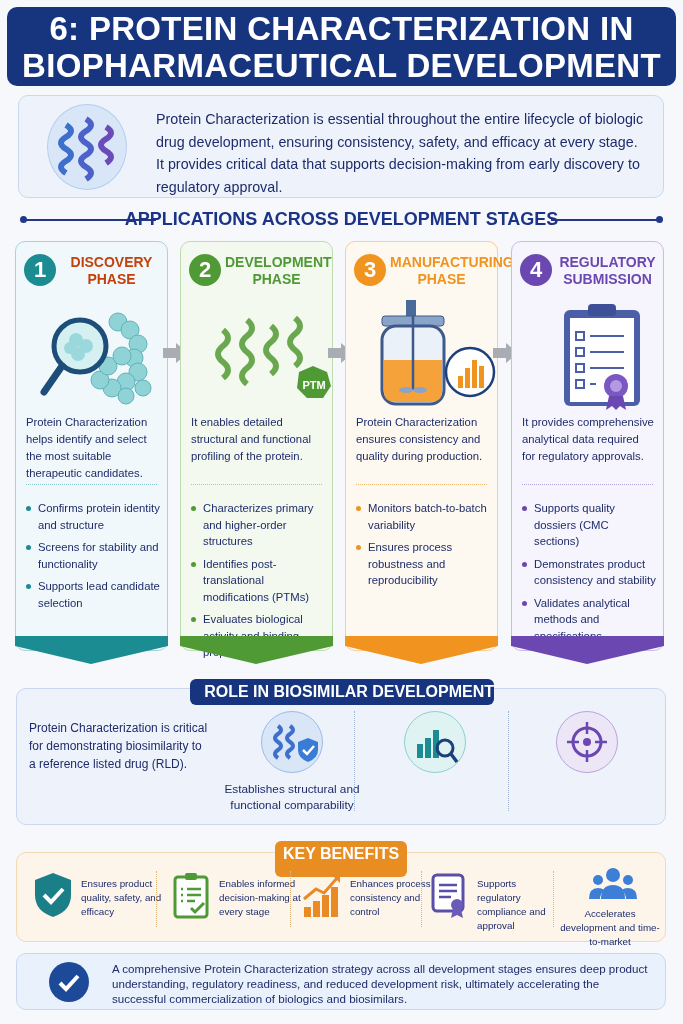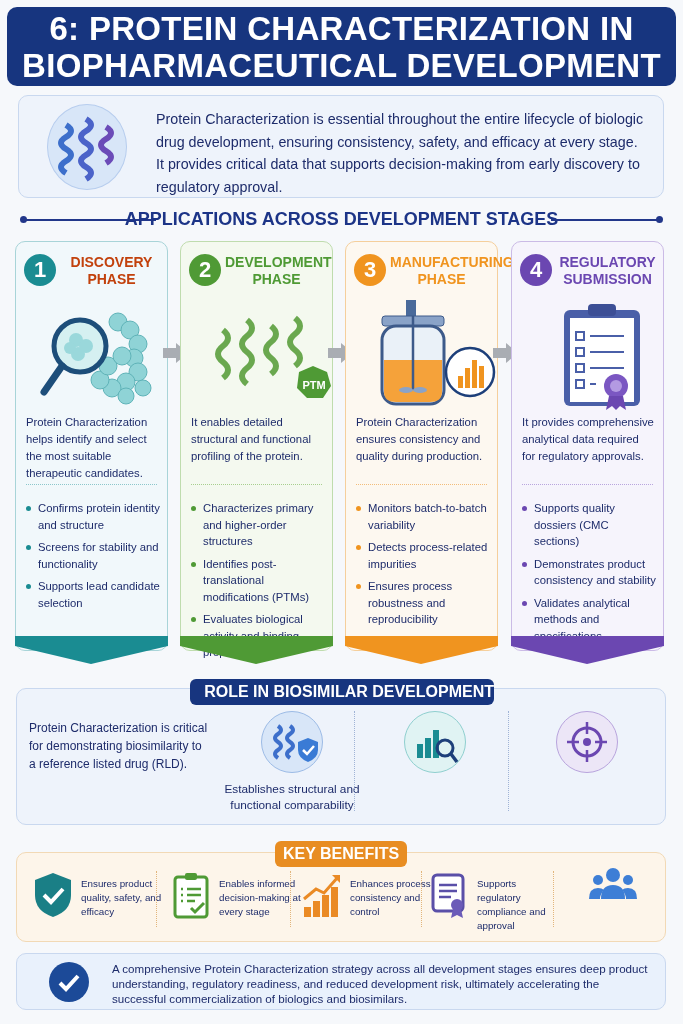--- a/index.html
+++ b/index.html
@@ -25,21 +25,21 @@
 .arrow{position:absolute;top:343px;width:0;height:0;border-top:10px solid transparent;border-bottom:10px solid transparent;border-left:12px solid #a9adb3}
 .arrow-shaft{position:absolute;top:348px;width:14px;height:10px;background:#a9adb3}
 .bio{position:absolute;left:16px;top:688px;width:650px;height:137px;background:#eef3fb;border:1px solid #c9d8ef;border-radius:10px}
 .bio .tag{position:absolute;left:173px;top:-10px;width:304px;height:26px;background:#17357f;border-radius:6px;color:#fff;font-weight:bold;font-size:16px;text-align:right;line-height:26px}
 .bio .lead{position:absolute;left:12px;top:30px;width:180px;font-size:12px;line-height:18px;color:#1e2c6b}
 .bio .item{position:absolute;top:22px;width:140px;text-align:center}
 .bio .item .ic{width:62px;height:62px;border-radius:50%;margin:0 auto 8px;border:1.5px solid}
 .bio .item .t{font-size:11.8px;line-height:16px;color:#1e2c6b}
 .bio .vsep{position:absolute;top:22px;height:100px;border-left:1.5px dotted #9fb3d6}
 .kb{position:absolute;left:16px;top:852px;width:650px;height:90px;background:#fdf5ea;border:1px solid #f2d9b5;border-radius:10px}
-.kb .tag{position:absolute;left:258px;top:-12px;width:132px;height:26px;background:#e88d22;border-radius:6px;color:#fff;font-weight:bold;font-size:16px;text-align:center;line-height:26px}
+.kb .tag{position:absolute;left:258px;top:-12px;width:132px;height:36px;background:#e88d22;border-radius:6px;color:#fff;font-weight:bold;font-size:16px;text-align:center;line-height:26px}
 .kb .b{position:absolute;top:18px;height:62px}
 .kb .b .ic{position:absolute;left:0;top:0;width:40px;height:48px}
 .kb .b .t{position:absolute;left:48px;top:6px;font-size:9.8px;line-height:14px;color:#1e2c6b;width:82px}
 .kb .vsep{position:absolute;top:18px;height:56px;border-left:1.5px dotted #e2b57b}
 .foot{position:absolute;left:16px;top:953px;width:650px;height:57px;background:#e9f1fc;border:1px solid #c9d8ef;border-radius:10px}
 .foot .ck{position:absolute;left:32px;top:8px;width:40px;height:40px;border-radius:50%;background:#1c4a98}
 .foot p{position:absolute;left:95px;top:7px;width:540px;font-size:11.6px;line-height:15px;color:#1e2c6b}
 </style>
 </head>
 <body>
@@ -160,21 +160,20 @@
           <rect x="97" y="68" width="5" height="20"></rect>
           <rect x="104" y="60" width="5" height="28"></rect>
           <rect x="111" y="66" width="5" height="22"></rect>
         </g>
     </svg>
   </div>
   <div class="desc">Protein Characterization ensures consistency and quality during production.</div>
   <div class="sep" style="border-color:#f3bd7a"></div>
   <ul>
     <li>Monitors batch-to-batch variability</li>
-    <li>Detects process-related impurities</li>
     <li>Ensures process robustness and reproducibility</li>
   </ul>
   <svg class="chev" viewBox="0 0 153 30">
       <path d="M0 0 L153 0 L153 10 L76 28 L0 10Z" fill="#f0941f"></path>
     </svg>
 </div>
 
 <div class="arrow-shaft" style="left:493px"></div>
 <div class="arrow" style="left:506px"></div>
 
@@ -315,20 +314,21 @@
     <svg style="position:absolute;left:32px;top:-4px;width:48px;height:34px" viewBox="0 0 48 34">
         <g fill="#3d7ed6">
           <circle cx="24" cy="8" r="7"></circle>
           <path d="M12 32 q0 -14 12 -14 q12 0 12 14Z"></path>
           <circle cx="9" cy="13" r="5"></circle>
           <path d="M0 32 q0 -11 9 -11 q4 0 6 2 q-4 4 -4 9Z"></path>
           <circle cx="39" cy="13" r="5"></circle>
           <path d="M48 32 q0 -11 -9 -11 q-4 0 -6 2 q4 4 4 9Z"></path>
         </g>
       </svg>
+    <div class="t" style="left:0;top:36px;width:106px;text-align:center">Accelerates development and time-to-market</div>
   </div>
 </div>
 
 <div class="foot">
   <div class="ck">
     <svg width="40" height="40" viewBox="0 0 40 40">
         <path d="M11 21 l6 6 l12 -13" stroke="#fff" stroke-width="4" fill="none"></path>
       </svg>
   </div>
   <p>A comprehensive Protein Characterization strategy across all development stages ensures deep product understanding, regulatory readiness, and reduced development risk, ultimately accelerating the successful commercialization of biologics and biosimilars.</p>

